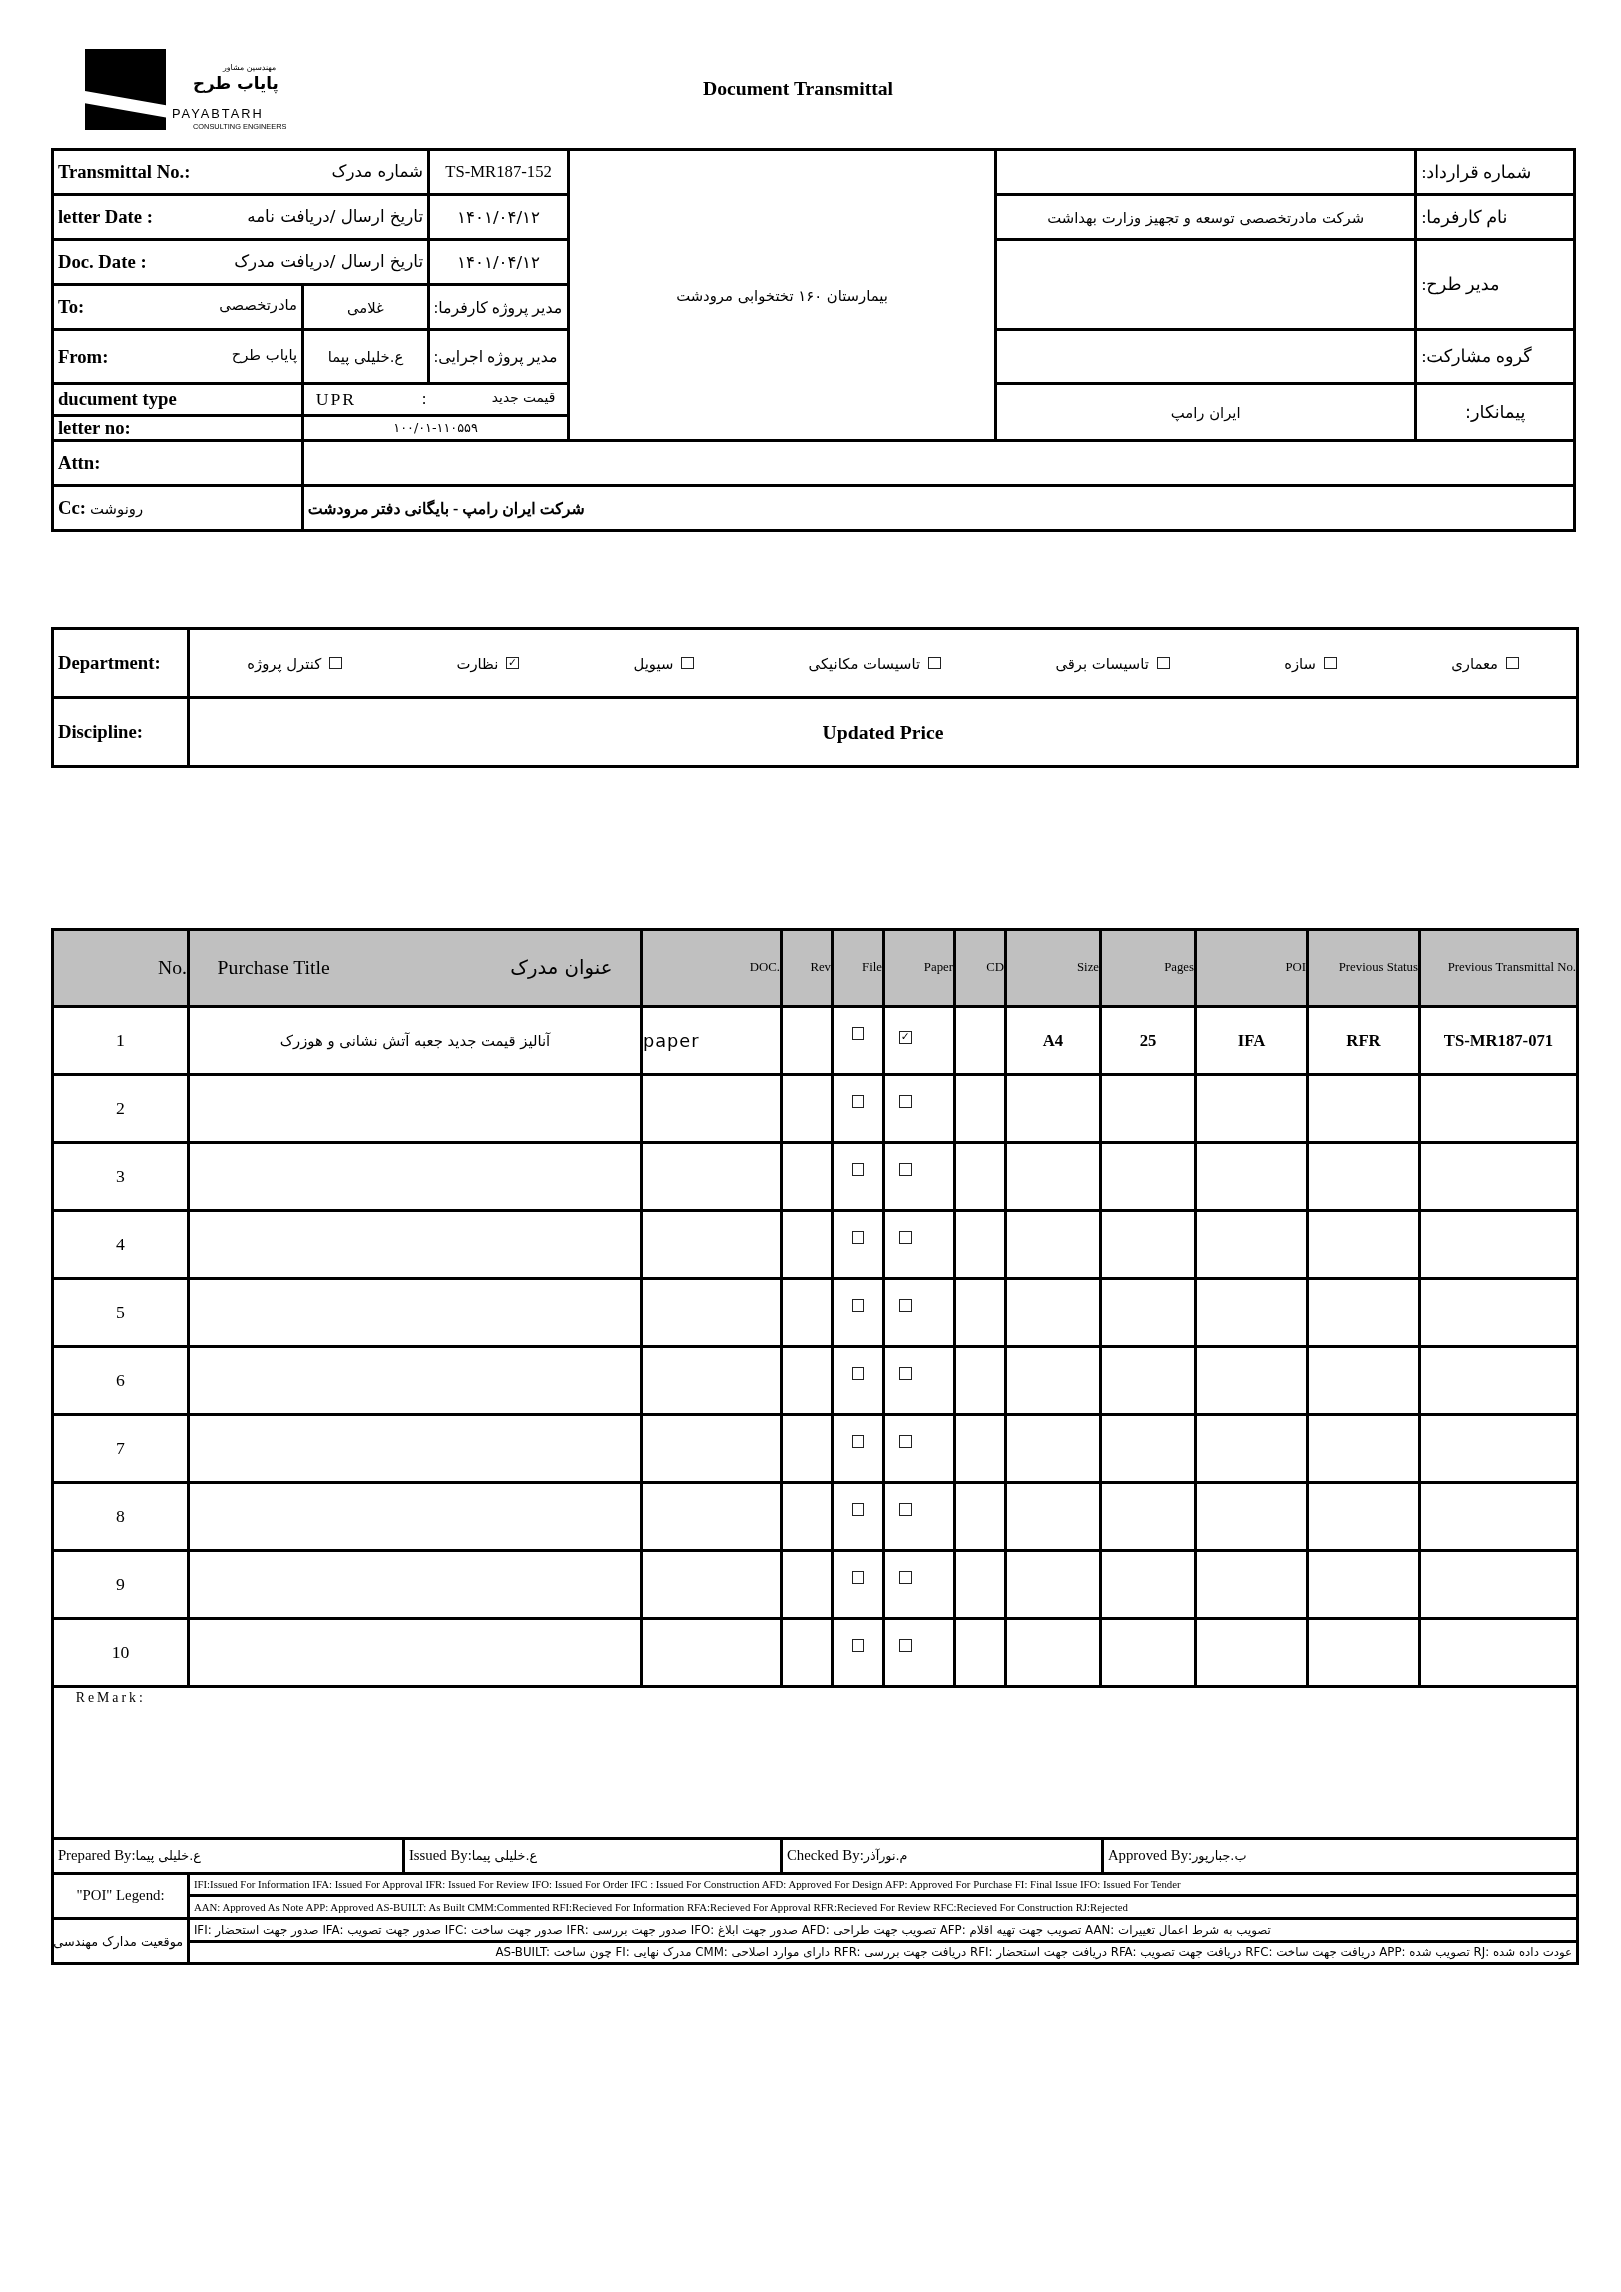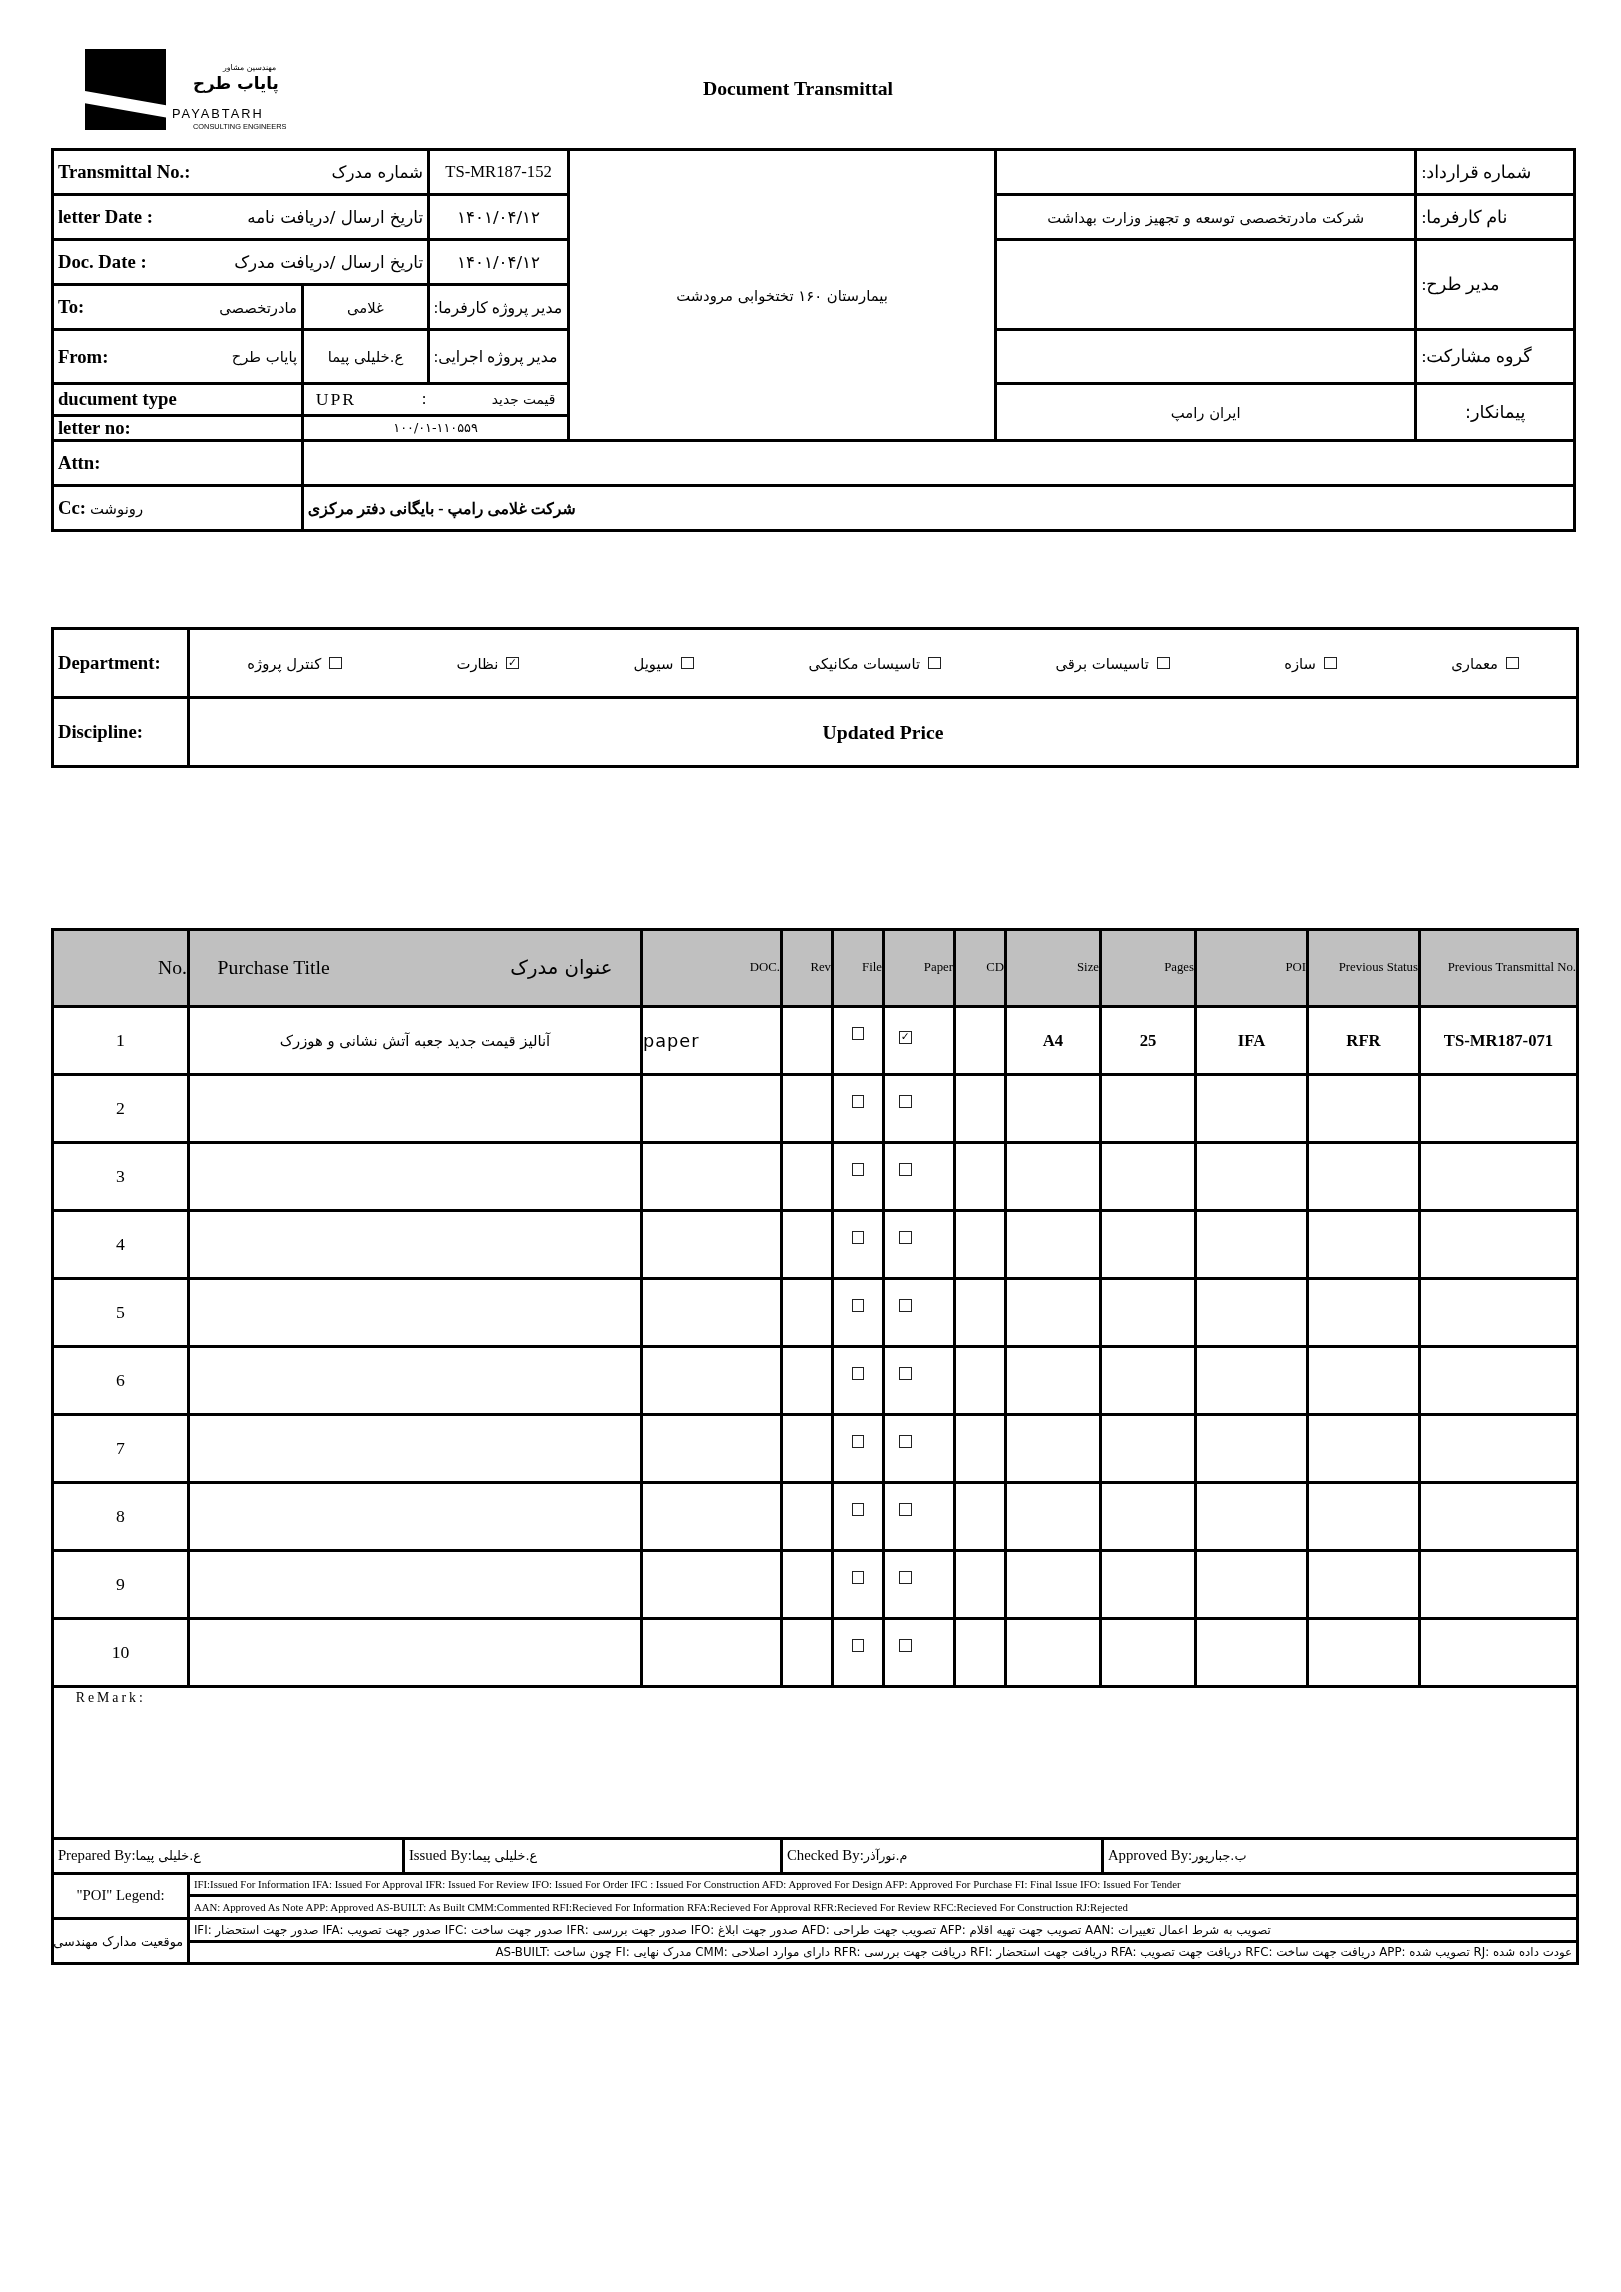--- a/index.html
+++ b/index.html
@@ -16,21 +16,21 @@
   .logo-fa-small { position: absolute; left: 138px; top: 13.8px; font-size: 7.9px; }
   .logo-fa-big { position: absolute; left: 108px; top: 23.6px; font-size: 16.7px; font-weight: bold; }
   .logo-en { position: absolute; left: 87px; top: 57px; font-family: "Liberation Sans", sans-serif; font-size: 12.8px; letter-spacing: 2px; }
   .logo-en-sub { position: absolute; left: 108px; top: 73px; font-family: "Liberation Sans", sans-serif; font-size: 7.4px; }
   .doc-title { left: 591px; top: 77px; width: 414px; text-align: center; font-weight: bold; font-size: 19.7px; }
 
   
   .hdr { left: 51px; top: 148px; width: 1525px; }
   .hdr td { font-size: 16.7px; padding: 0 3.9px; }
   .hdr .lbl { font-weight: bold; font-size: 18.7px; }
-  .split { display: flex; justify-content: space-between; align-items: center; }
+  .split { display: flex; justify-content: space-between; align-items: flex-start; }
   .c { text-align: center; }
   .r { text-align: left; font-family: Liberation Serif, serif; }
 
   
   .dept { left: 51px; top: 627px; width: 1525px; }
   .dept td { height: 69px; font-size: 14.8px; }
   .dept .lbl { font-weight: bold; font-size: 18.7px; padding-left: 3.9px; }
   .opts { display: flex; justify-content: space-around; align-items: center; direction: rtl; }
   .opt { display: flex; align-items: center; gap: 7.9px; }
   .cb { display: inline-block; width: 12.8px; height: 12.8px; border: 1.5px solid #222; font-size: 10.8px; line-height: 9.9px; text-align: center; font-family: "DejaVu Sans", sans-serif; }
@@ -148,21 +148,21 @@
   <tr style="height:25.6px">
     <td class="lbl">letter no:</td>
     <td colspan="2" class="c fa" style="font-size:12.8px;direction:ltr">۱۰۰/۰۱-۱۱۰۵۵۹</td>
   </tr>
   <tr style="height:45px">
     <td class="lbl">Attn:</td>
     <td colspan="5"></td>
   </tr>
   <tr style="height:45px">
     <td><span class="lbl">Cc:</span> <span class="fa" style="font-size:14.8px">رونوشت</span></td>
-    <td colspan="5" class="fa r" style="font-size:15.8px;font-weight:bold">شرکت غلامی رامپ - بایگانی دفتر مرکزی</td>
+    <td colspan="5" class="fa r" style="font-size:15.8px;font-weight:bold">شرکت ایران رامپ - بایگانی دفتر مرودشت</td>
   </tr>
 </tbody>
   </table>
 
 <table class="abs dept">
   <colgroup>
       <col style="width:136px">
       <col style="width:1389px">
     </colgroup>
   <tbody>

